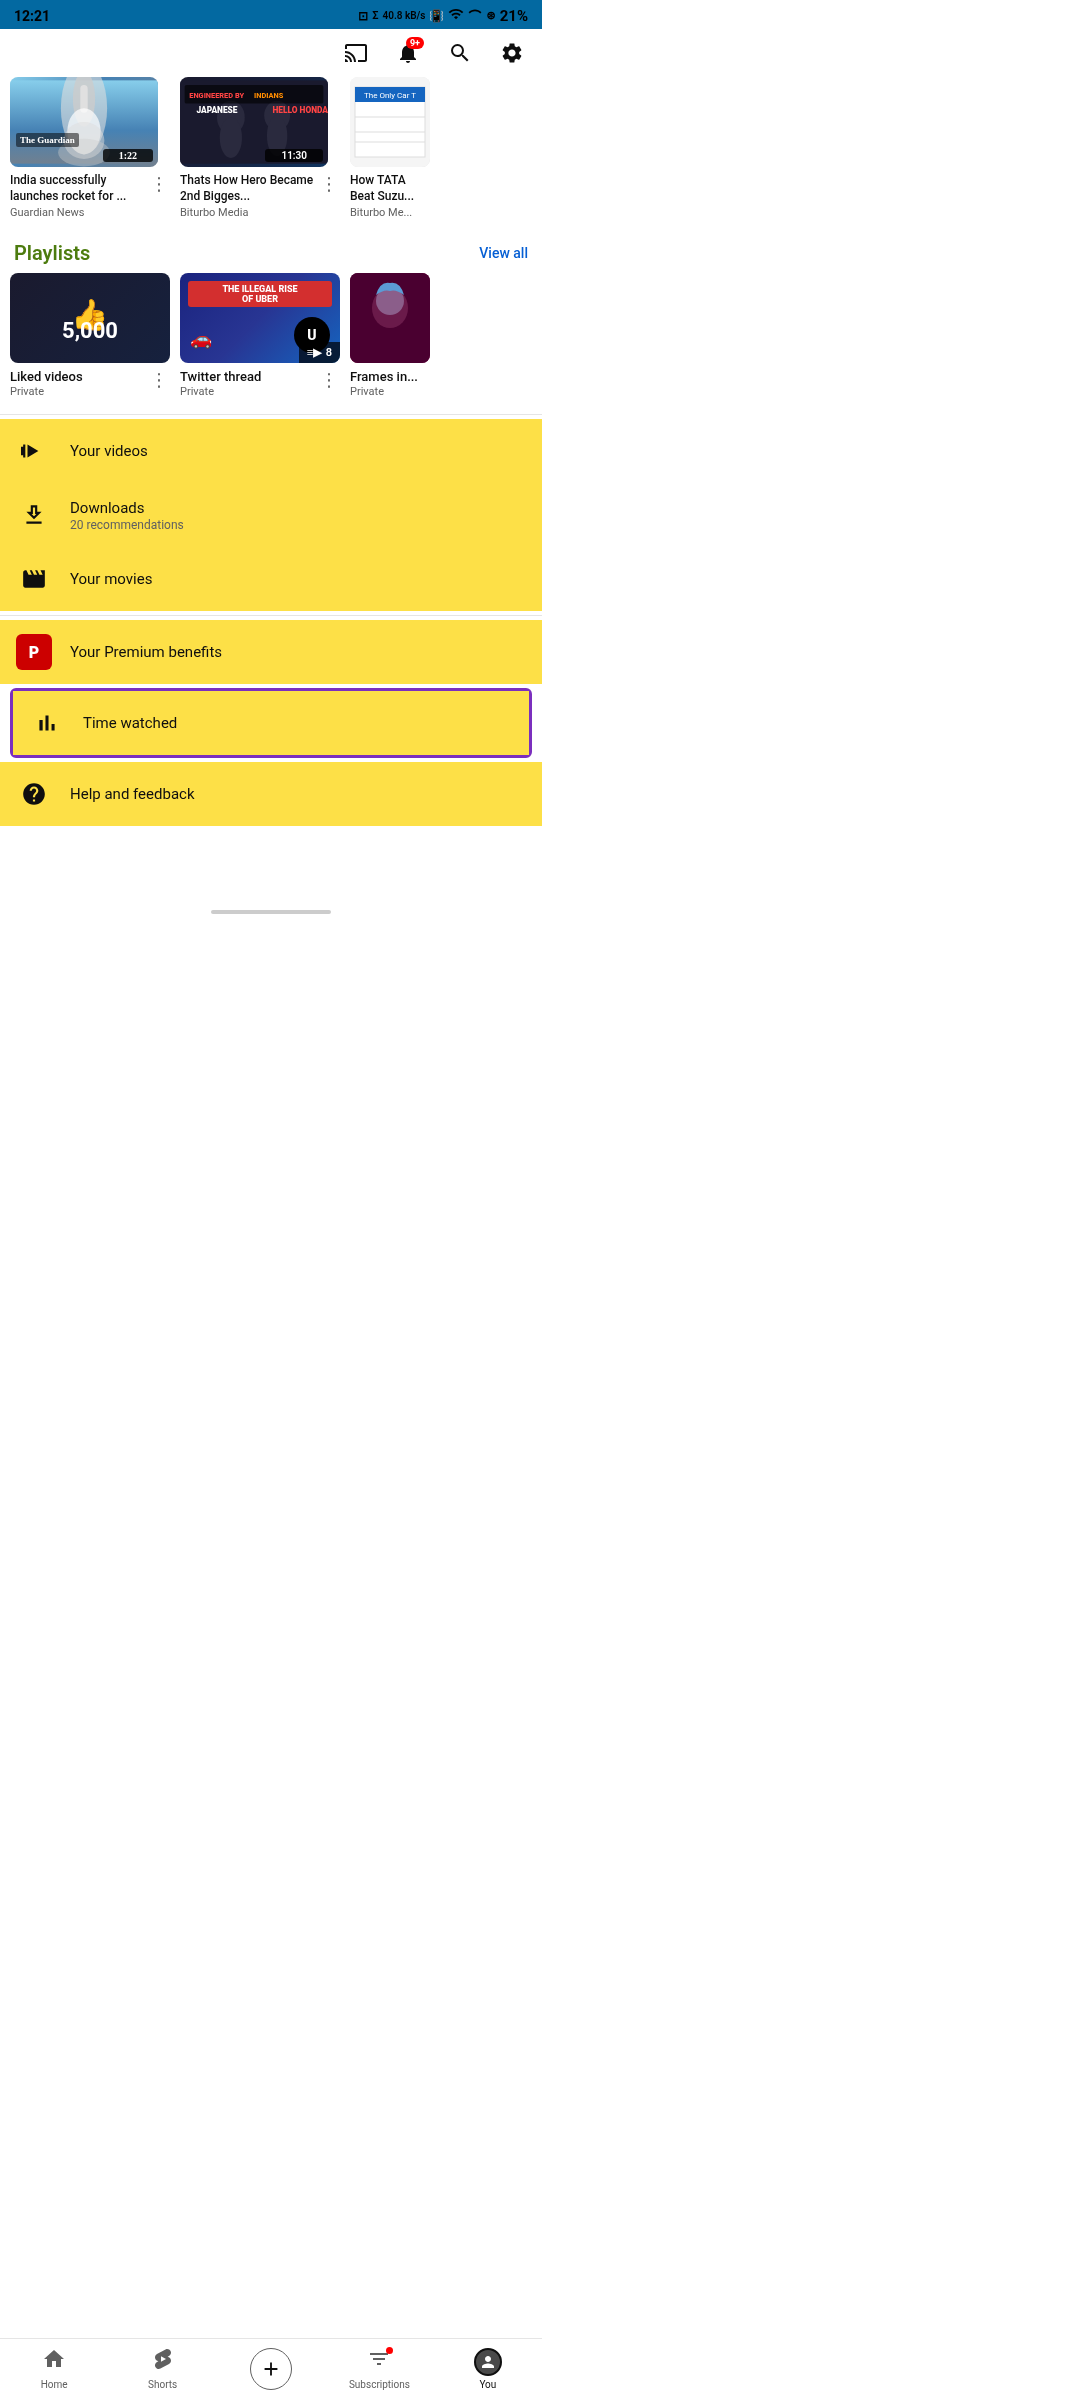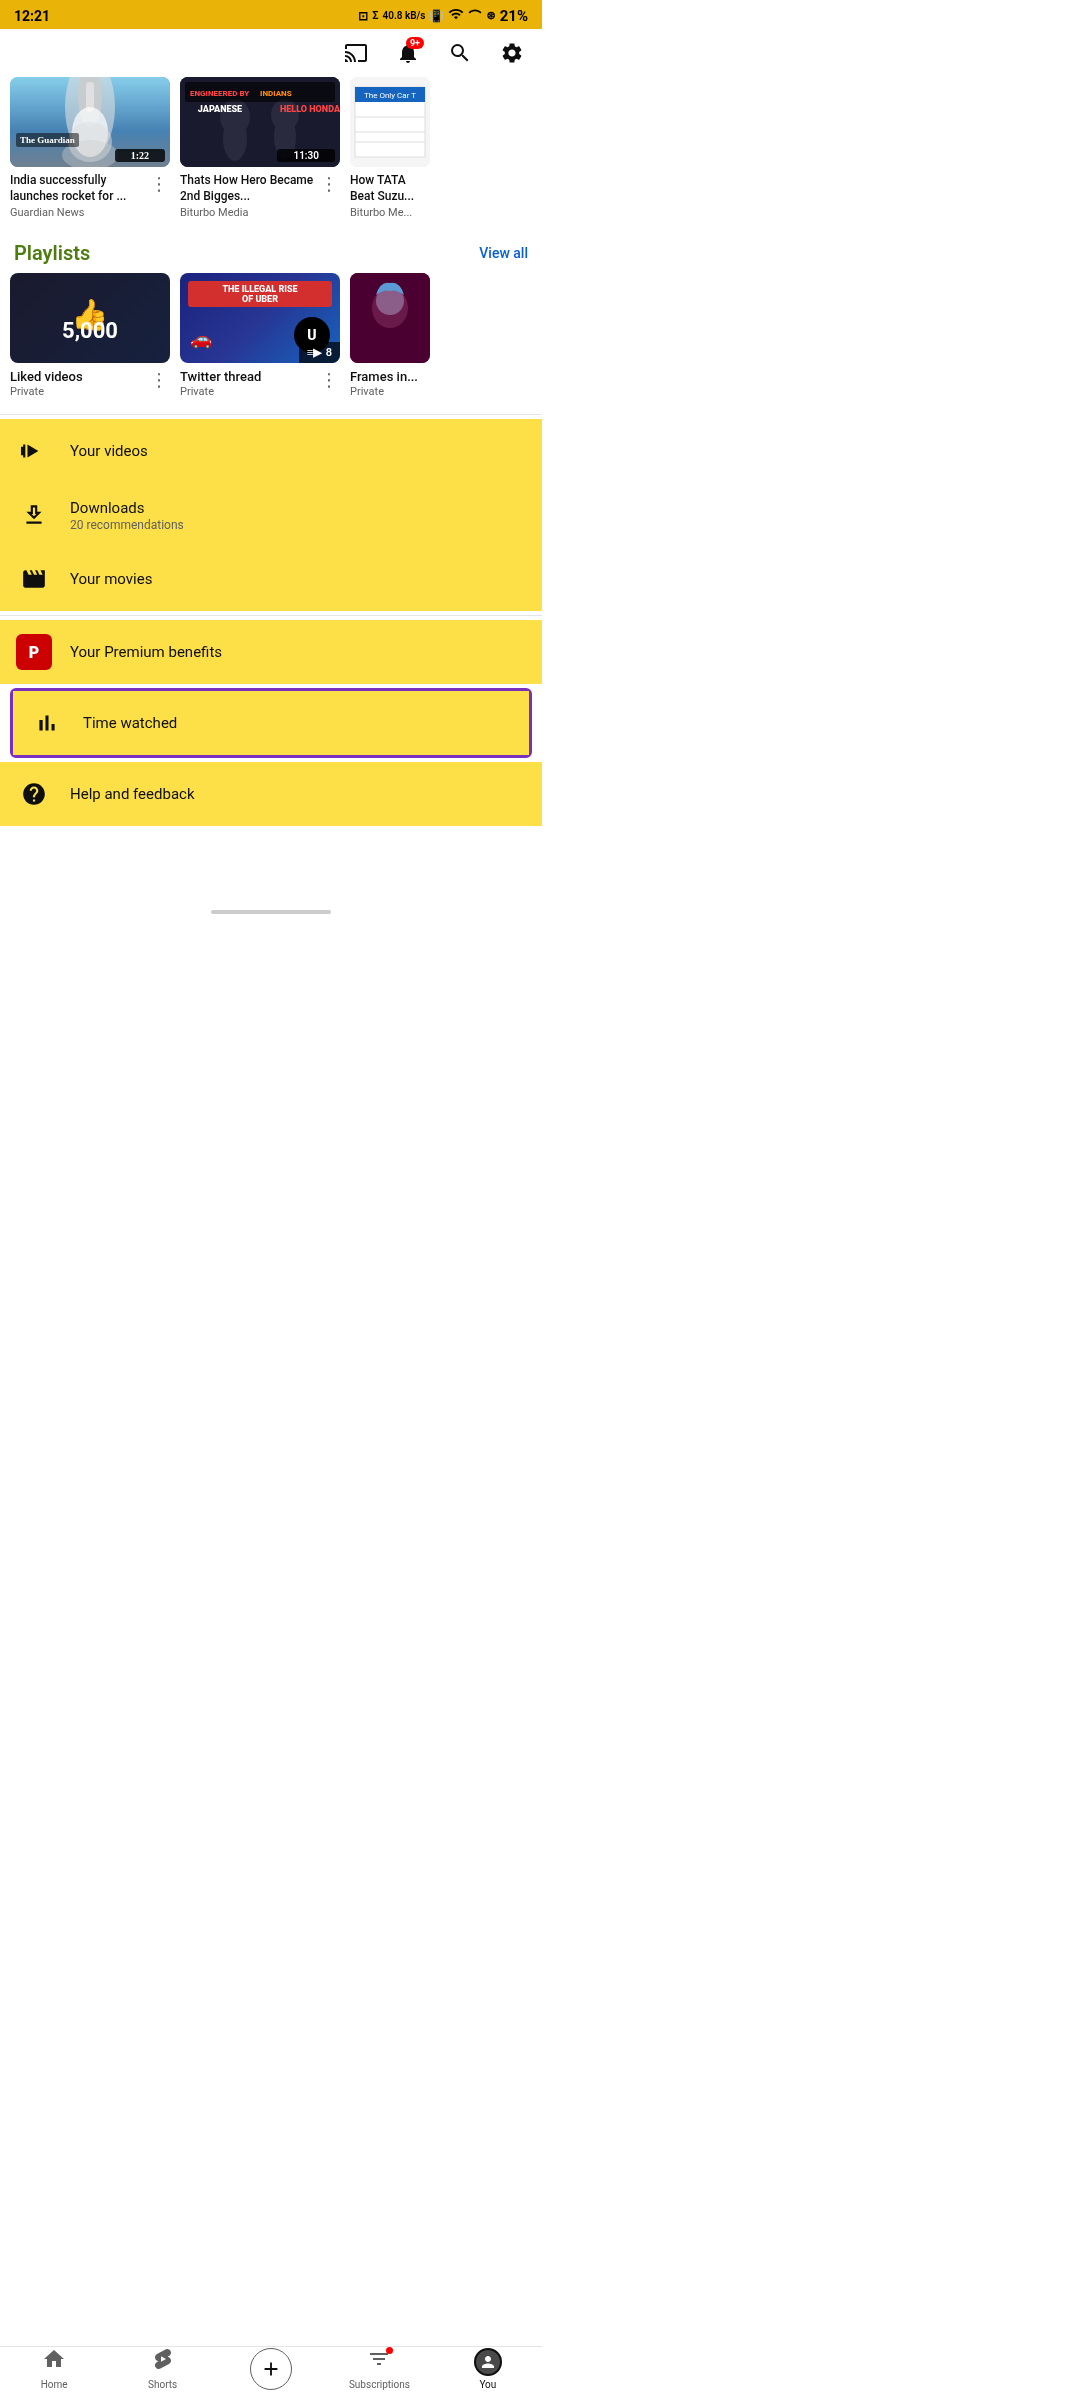--- a/index.html
+++ b/index.html
@@ -14,21 +14,21 @@
     }
 
     
     .status-bar {
       display: flex;
       justify-content: space-between;
       align-items: center;
       padding: 6px 14px 4px;
       font-size: 12px;
       font-weight: 600;
-      background: #eab308;
+      background: #0369a1;
     }
     .status-left { font-size: 14px; font-weight: 700; }
     .status-right {
       display: flex;
       align-items: center;
       gap: 4px;
       font-size: 12px;
     }
 
     
@@ -67,21 +67,21 @@
       display: flex;
       overflow-x: hidden;
       gap: 10px;
       padding: 0 10px 12px;
     }
     .video-card {
       flex: 0 0 160px;
       cursor: pointer;
     }
     .video-thumb {
-      width: 160px;
+      width: 148px;
       height: 90px;
       border-radius: 8px;
       overflow: hidden;
       position: relative;
       background: #222;
     }
     .duration-badge {
       position: absolute;
       bottom: 5px;
       right: 5px;
@@ -338,21 +338,21 @@
     .bottom-nav {
       position: fixed;
       bottom: 0;
       left: 0;
       width: 542px;
       background: #fff;
       border-top: 1px solid #e5e5e5;
       display: flex;
       justify-content: space-around;
       align-items: center;
-      padding: 0 0 16px;
+      padding: 8px 0 16px;
     }
     .nav-item {
       display: flex;
       flex-direction: column;
       align-items: center;
       gap: 3px;
       cursor: pointer;
       flex: 1;
     }
     .nav-icon {

